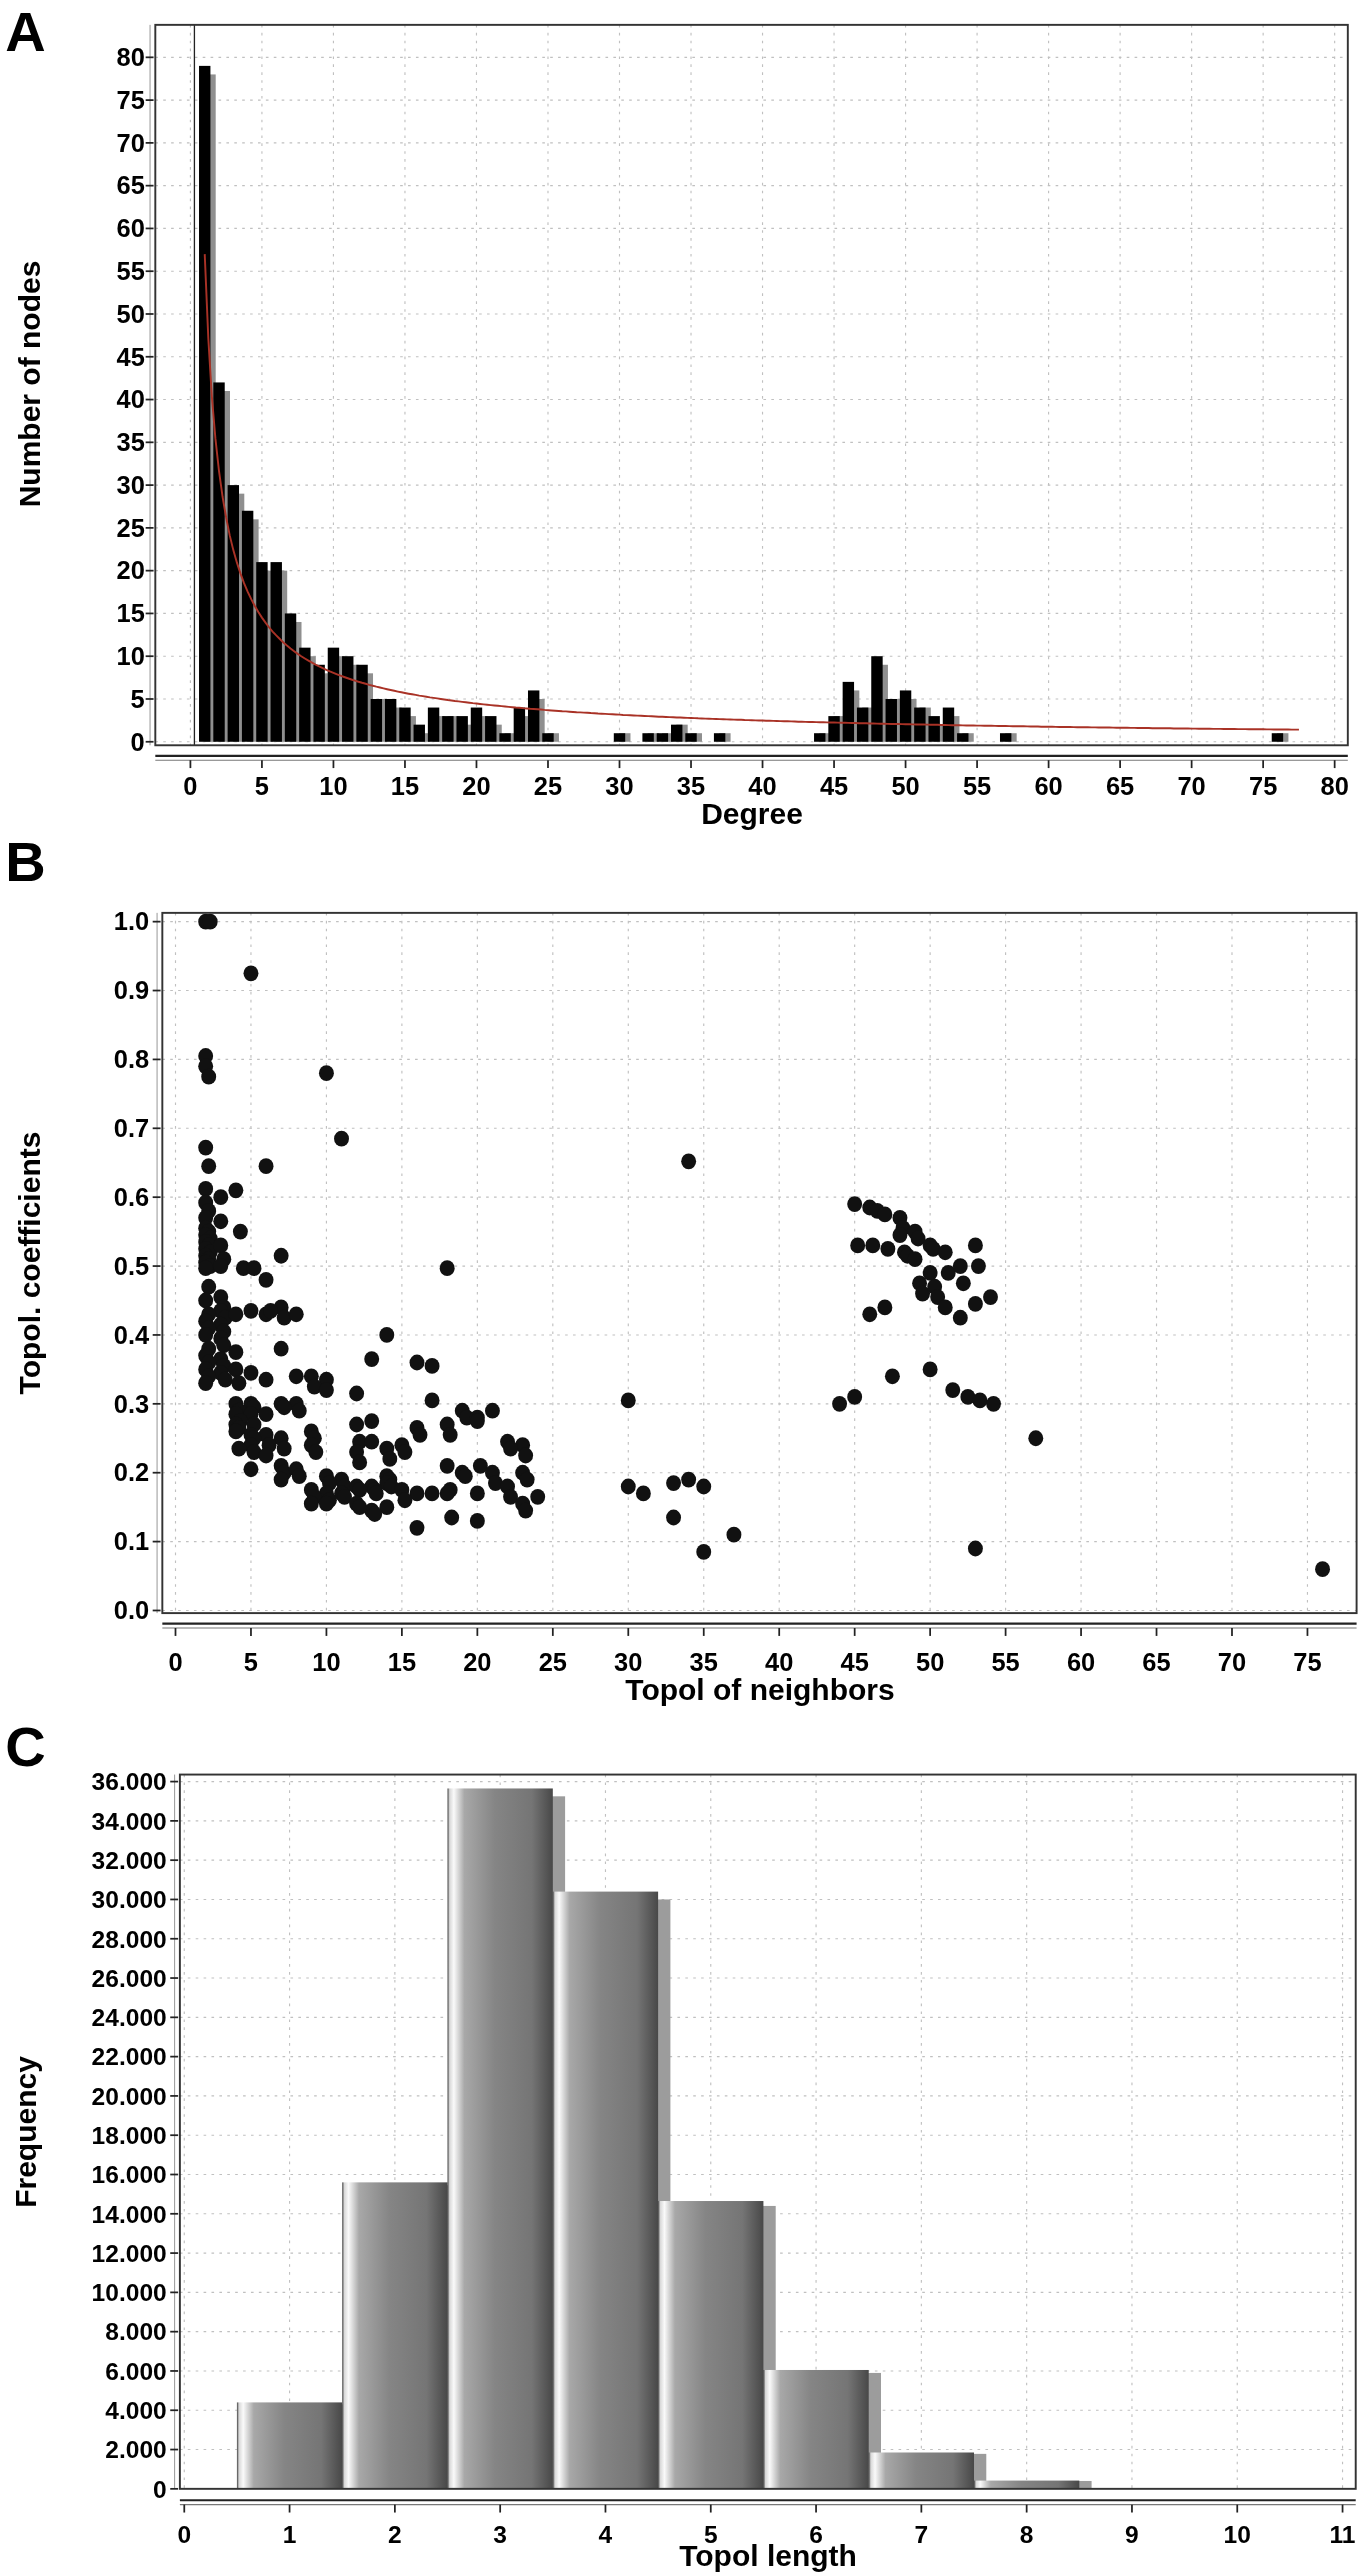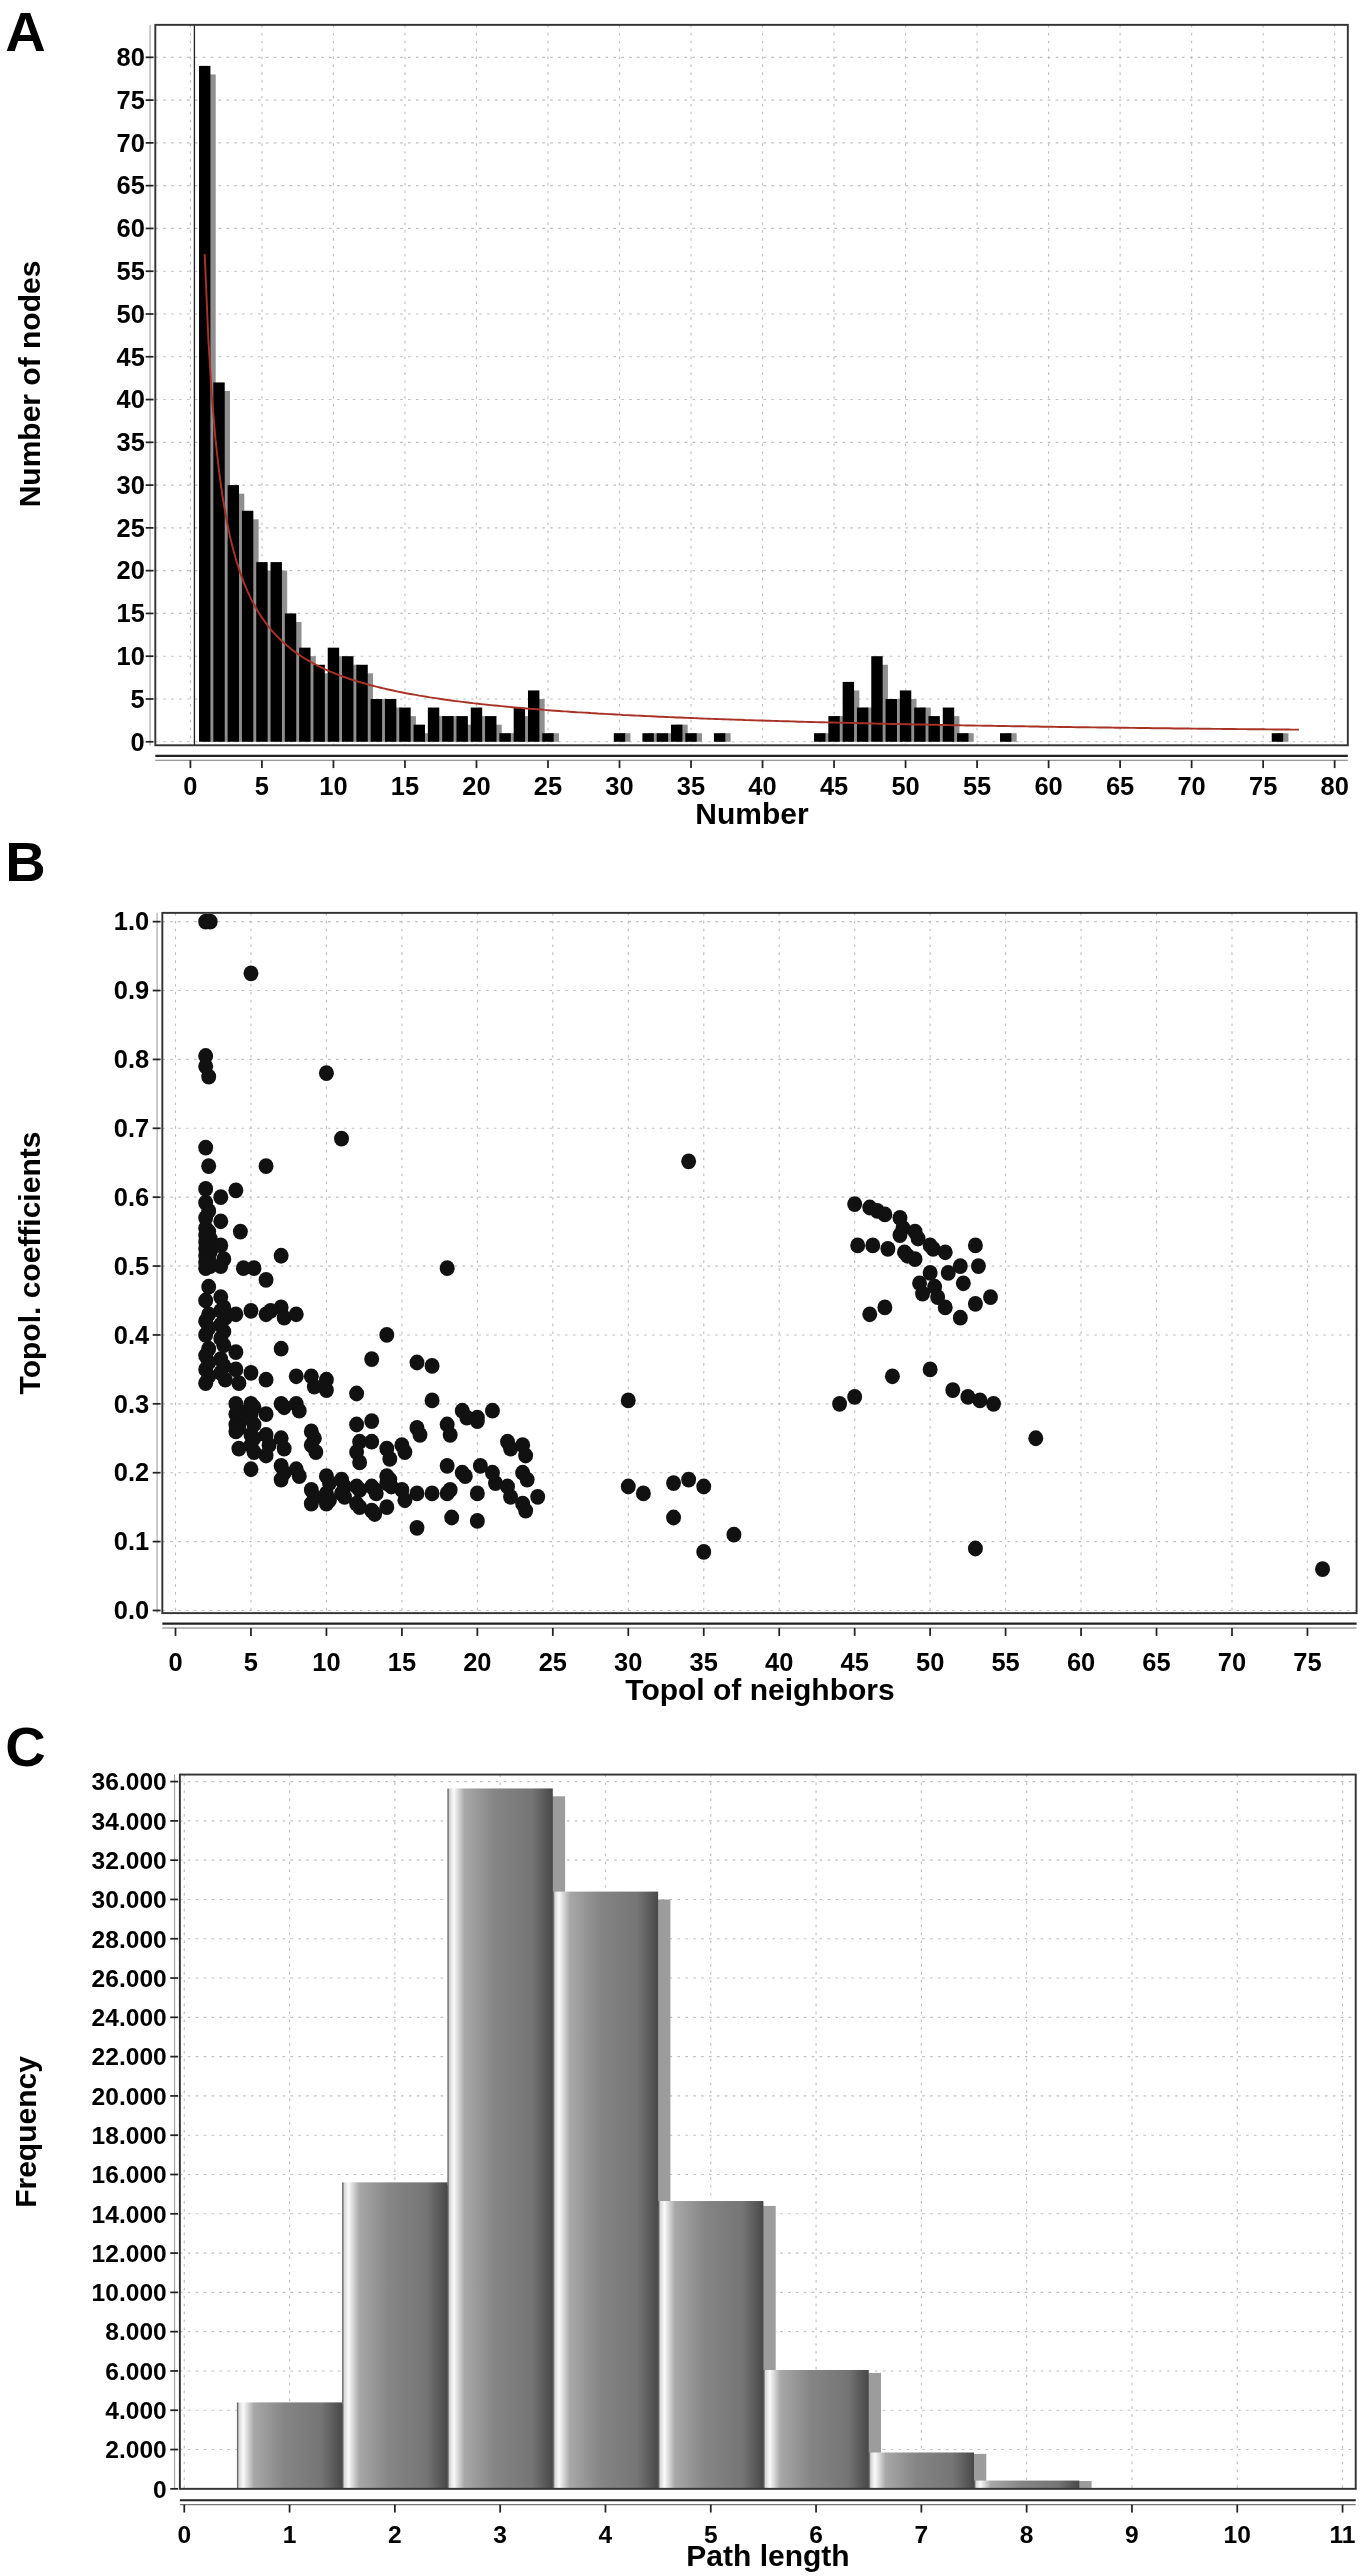--- a/index.html
+++ b/index.html
@@ -16,23 +16,23 @@
 <div class="page">
 
   <div class="panel-letter" style="top:3.5px;">A</div>
   <div class="panel-letter" style="top:834px;">B</div>
   <div class="panel-letter" style="top:1719px;">C</div>
 
   <div class="y-title" style="left:30px;top:384px;">Number of nodes</div>
   <div class="y-title" style="left:30px;top:1263px;">Topol. coefficients</div>
   <div class="y-title" style="left:26px;top:2132px;">Frequency</div>
 
-  <div class="x-title" style="left:752px;top:814px;">Number</div>
+  <div class="x-title" style="left:752px;top:814px;">Degree</div>
   <div class="x-title" style="left:760px;top:1690px;">Topol of neighbors</div>
-  <div class="x-title" style="left:768px;top:2556px;">Path length</div>
+  <div class="x-title" style="left:768px;top:2556px;">Topol length</div>
 
   <svg id="chart-svg" width="1368" height="2576" viewBox="0 0 1559 2935">
       <defs>
         <linearGradient id="metal" x1="0" y1="0" x2="1" y2="0">
           <stop offset="0" stop-color="#3f3f3f"></stop>
           <stop offset="0.02" stop-color="#d8d8d8"></stop>
           <stop offset="0.06" stop-color="#fafafa"></stop>
           <stop offset="0.16" stop-color="#a8a8a8"></stop>
           <stop offset="0.45" stop-color="#858585"></stop>
           <stop offset="0.8" stop-color="#757575"></stop>

